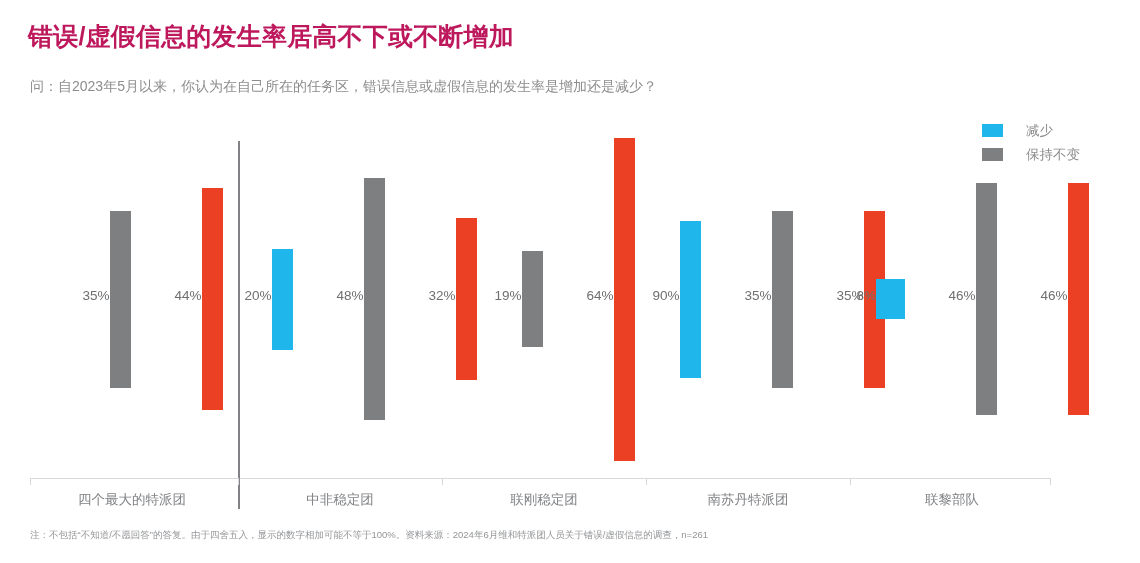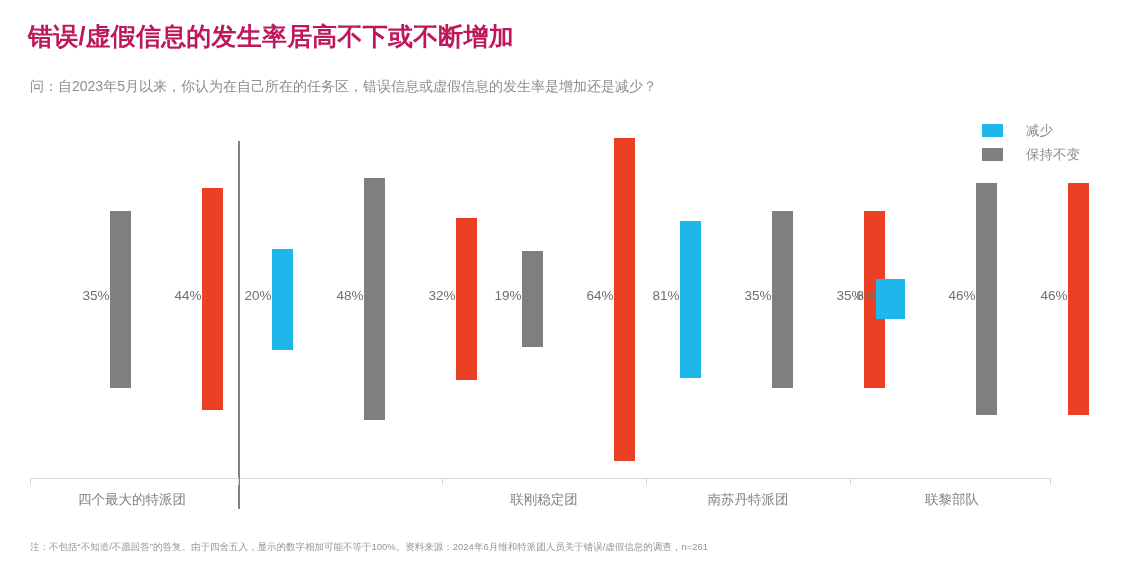--- a/index.html
+++ b/index.html
@@ -138,21 +138,21 @@
     text-align: center;
     font-size: 13.5px;
     color: #808285;
     white-space: nowrap;
   }
 
   
   #footnote {
     position: absolute;
     left: 30px;
-    top: 541px;
+    top: 529px;
     font-size: 9.5px;
     color: #939598;
     white-space: nowrap;
   }
 </style>
 </head>
 <body>
 
 <div id="chart-title">错误/虚假信息的发生率居高不下或不断增加</div>
 
@@ -193,38 +193,39 @@
         </div>
         <div class="bar-wrap">
           <div class="bar-value">48%</div>
           <div class="bar-rect" style="background: rgb(126, 127, 129); height: 242px;"></div>
         </div>
         <div class="bar-wrap">
           <div class="bar-value">32%</div>
           <div class="bar-rect" style="background: rgb(235, 64, 35); height: 162px;"></div>
         </div>
       </div>
+      <div class="group-label">中非稳定团</div>
     </div>
     <div class="bar-group" style="left: 442px; width: 204px;">
       <div class="bars">
         <div class="bar-wrap">
           <div class="bar-value">19%</div>
           <div class="bar-rect" style="background: rgb(126, 127, 129); height: 96px;"></div>
         </div>
         <div class="bar-wrap">
           <div class="bar-value">64%</div>
           <div class="bar-rect" style="background: rgb(235, 64, 35); height: 323px;"></div>
         </div>
       </div>
       <div class="group-label">联刚稳定团</div>
     </div>
     <div class="bar-group" style="left: 646px; width: 204px;">
       <div class="bars">
         <div class="bar-wrap">
-          <div class="bar-value">81%</div>
+          <div class="bar-value">90%</div>
           <div class="bar-rect" style="background: rgb(31, 182, 236); height: 157px;"></div>
         </div>
         <div class="bar-wrap">
           <div class="bar-value">35%</div>
           <div class="bar-rect" style="background: rgb(126, 127, 129); height: 177px;"></div>
         </div>
         <div class="bar-wrap">
           <div class="bar-value">35%</div>
           <div class="bar-rect" style="background: rgb(235, 64, 35); height: 177px;"></div>
         </div>

